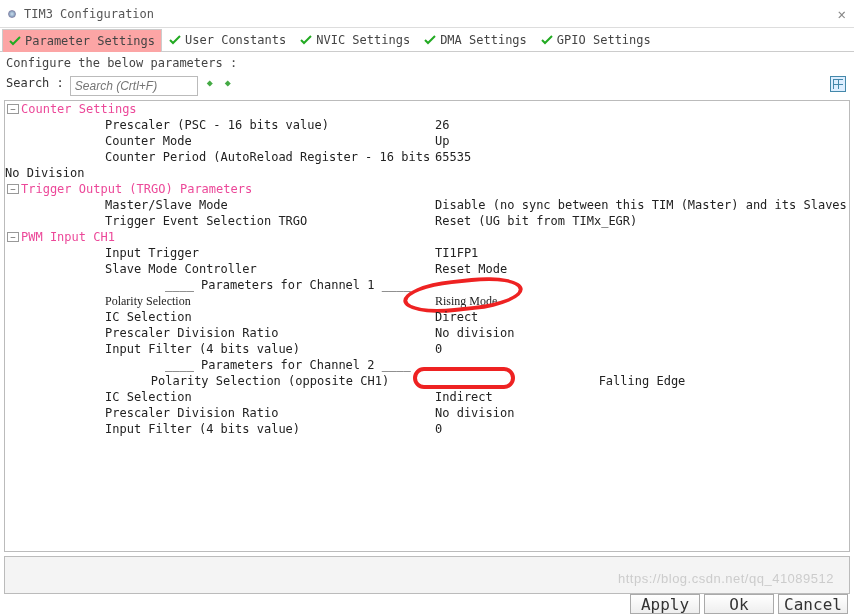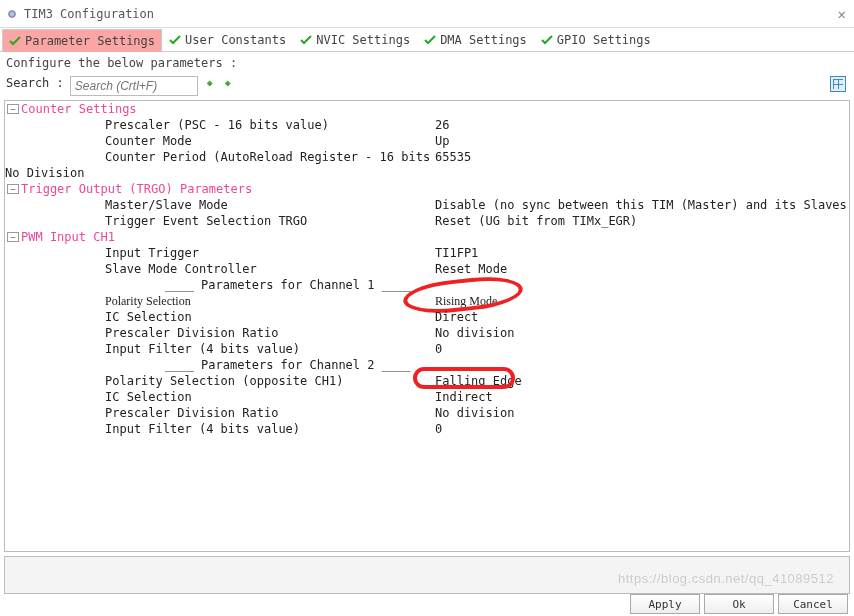--- a/index.html
+++ b/index.html
@@ -22,21 +22,21 @@
   .row { display: flex; height: 16px; align-items: center; }
   .exp { width: 12px; text-align: center; color: #666; border: 1px solid #999; height: 10px; line-height: 8px; font-size: 9px; margin: 0 2px 0 2px; background: #fff; cursor: pointer; }
   .section-title { color: #ec4899; }
   .label { padding-left: 100px; flex: 0 0 430px; color: #222; overflow: hidden; }
   .label.center { padding-left: 160px; }
   .value { flex: 1; color: #222; position: relative; }
   .annot { position: absolute; border: 4px solid #e22; border-radius: 50% / 60%; pointer-events: none; }
   .annot-rect { position: absolute; border: 4px solid #e22; border-radius: 12px; pointer-events: none; }
   .bottom-gap { height: 38px; border: 1px solid #bbb; margin: 2px 4px; background: #f4f4f4; }
   .btn-row { position: absolute; bottom: 0; right: 0; height: 24px; display: flex; gap: 4px; padding: 2px 6px 4px 0; }
-  .btn { width: 70px; height: 20px; border: 1px solid #aaa; background: linear-gradient(#fff,#eee); font-size: 11px; cursor: pointer; display: flex; align-items: center; justify-content: center; }
+  .btn { width: 70px; height: 20px; border: 1px solid #aaa; background: linear-gradient(#fff,#eee); font-size: 16px; cursor: pointer; display: flex; align-items: center; justify-content: center; }
   .watermark { position: absolute; right: 20px; bottom: 30px; color: #ccc; font-size: 13px; font-family: sans-serif; pointer-events: none; letter-spacing: 0.5px; }
 </style>
 </head>
 <body>
 
 <div class="title-bar">
   <span class="bullet"></span>
   <span>TIM3 Configuration</span>
   <span class="close">✕</span>
 </div>
@@ -147,21 +147,21 @@
       <span class="label">Prescaler Division Ratio</span>
       <span class="value">No division</span>
     </div>
   <div class="row">
       <span class="label">Input Filter (4 bits value)</span>
       <span class="value">0</span>
     </div>
   <div class="row">
       <span class="label center">____ Parameters for Channel 2 ____</span>
     </div>
-  <div class="row" style="position:relative;">
+  <div class="row" style="position:relative;text-align:center;">
     <span class="label">Polarity Selection (opposite CH1)</span>
     <span class="value">Falling Edge</span>
     <span class="annot-rect" style="left:408px; top:-6px; width:102px; height:22px;"></span>
   </div>
   <div class="row">
       <span class="label">IC Selection</span>
       <span class="value">Indirect</span>
     </div>
   <div class="row">
       <span class="label">Prescaler Division Ratio</span>

